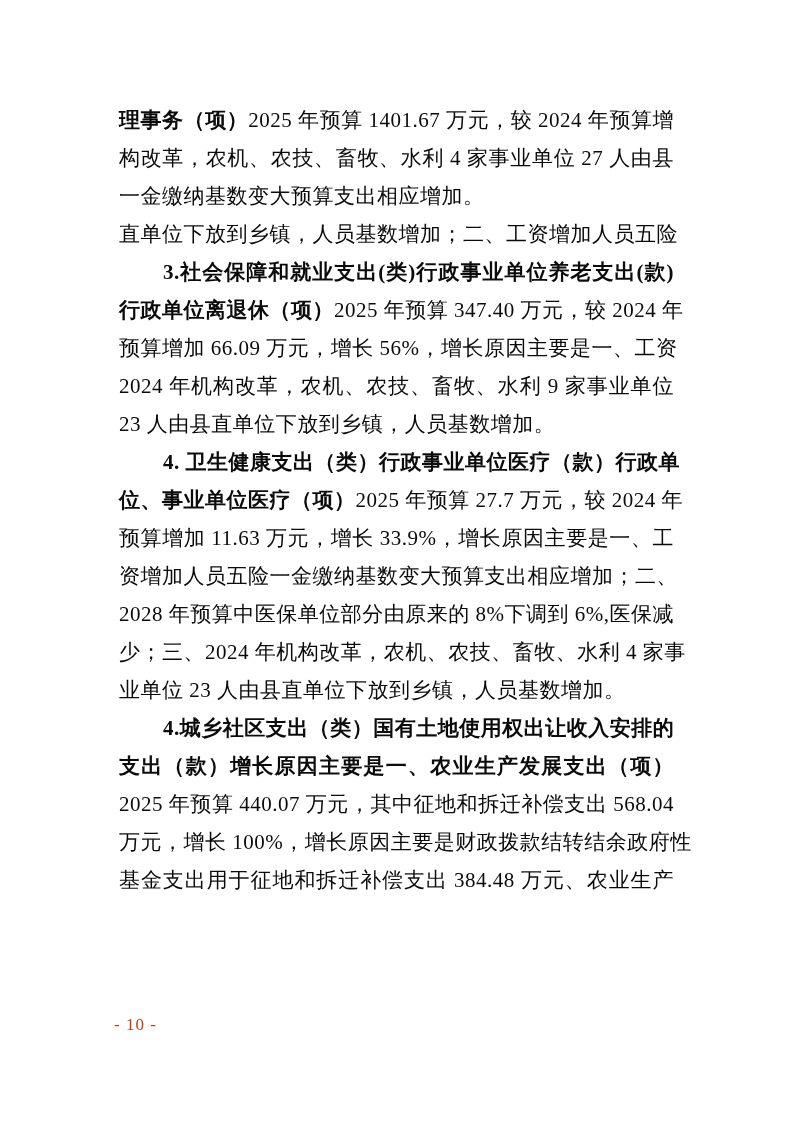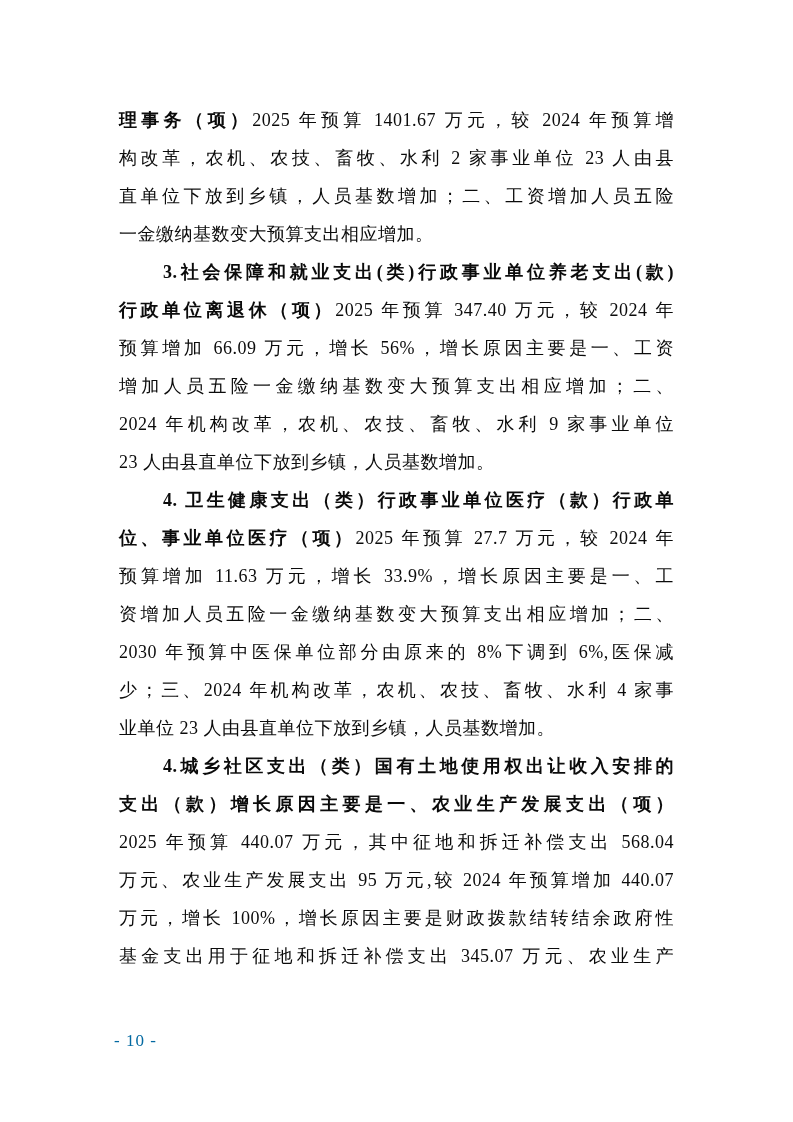--- a/index.html
+++ b/index.html
@@ -15,21 +15,21 @@
     font-family: "Liberation Serif", "DejaVu Serif", serif;
     color: #0b0b0b;
   }
   .doc-body {
     position: absolute;
     left: 119px;
     top: 101px;
     width: 555px;
   }
   .line {
-    font-size: 18px;
+    font-size: 21px;
     height: 38px;
     line-height: 38px;
     white-space: nowrap;
     text-align: justify;
     text-align-last: justify;
     letter-spacing: 0.5px;
   }
   .line.end {
     text-align-last: left;
   }
@@ -39,46 +39,43 @@
   .line b {
     font-weight: bold;
   }
   .page-footer {
     position: absolute;
     left: 114px;
     top: 1014px;
     font-size: 17px;
     line-height: 22px;
     letter-spacing: 1px;
-    color: #0369a1;
-    margin-top: 16px;
+    color: #c2410c;
   }
 </style>
 </head>
 <body>
 
 <div class="doc-body">
     <div class="line"><b>理事务（项）</b><span>2025 年预算 1401.67 万元，较 2024 年预算增</span></div>
-    <div class="line"><span>构改革，农机、农技、畜牧、水利 2 家事业单位 23 人由县</span></div>
+    <div class="line"><span>构改革，农机、农技、畜牧、水利 4 家事业单位 27 人由县</span></div>
+    <div class="line end"><span>一金缴纳基数变大预算支出相应增加。</span></div>
     <div class="line"><span>直单位下放到乡镇，人员基数增加；二、工资增加人员五险</span></div>
-    <div class="line end"><span>一金缴纳基数变大预算支出相应增加。</span></div>
     <div class="line indent"><b>3.社会保障和就业支出(类)行政事业单位养老支出(款)</b></div>
     <div class="line"><b>行政单位离退休（项）</b><span>2025 年预算 347.40 万元，较 2024 年</span></div>
     <div class="line"><span>预算增加 66.09 万元，增长 56%，增长原因主要是一、工资</span></div>
-    <div class="line"><span>增加人员五险一金缴纳基数变大预算支出相应增加；二、</span></div>
     <div class="line"><span>2024 年机构改革，农机、农技、畜牧、水利 9 家事业单位</span></div>
     <div class="line end"><span>23 人由县直单位下放到乡镇，人员基数增加。</span></div>
     <div class="line indent"><b>4. 卫生健康支出（类）行政事业单位医疗（款）行政单</b></div>
     <div class="line"><b>位、事业单位医疗（项）</b><span>2025 年预算 27.7 万元，较 2024 年</span></div>
     <div class="line"><span>预算增加 11.63 万元，增长 33.9%，增长原因主要是一、工</span></div>
     <div class="line"><span>资增加人员五险一金缴纳基数变大预算支出相应增加；二、</span></div>
-    <div class="line"><span>2030 年预算中医保单位部分由原来的 8%下调到 6%,医保减</span></div>
+    <div class="line"><span>2028 年预算中医保单位部分由原来的 8%下调到 6%,医保减</span></div>
     <div class="line"><span>少；三、2024 年机构改革，农机、农技、畜牧、水利 4 家事</span></div>
     <div class="line end"><span>业单位 23 人由县直单位下放到乡镇，人员基数增加。</span></div>
     <div class="line indent"><b>4.城乡社区支出（类）国有土地使用权出让收入安排的</b></div>
     <div class="line"><b>支出（款）增长原因主要是一、农业生产发展支出（项）</b></div>
     <div class="line"><span>2025 年预算 440.07 万元，其中征地和拆迁补偿支出 568.04</span></div>
-    <div class="line"><span>万元、农业生产发展支出 95 万元,较 2024 年预算增加 440.07</span></div>
     <div class="line"><span>万元，增长 100%，增长原因主要是财政拨款结转结余政府性</span></div>
-    <div class="line"><span>基金支出用于征地和拆迁补偿支出 345.07 万元、农业生产</span></div>
+    <div class="line"><span>基金支出用于征地和拆迁补偿支出 384.48 万元、农业生产</span></div>
   </div>
 
 <div class="page-footer">- 10 -</div>
 
 </body></html>

